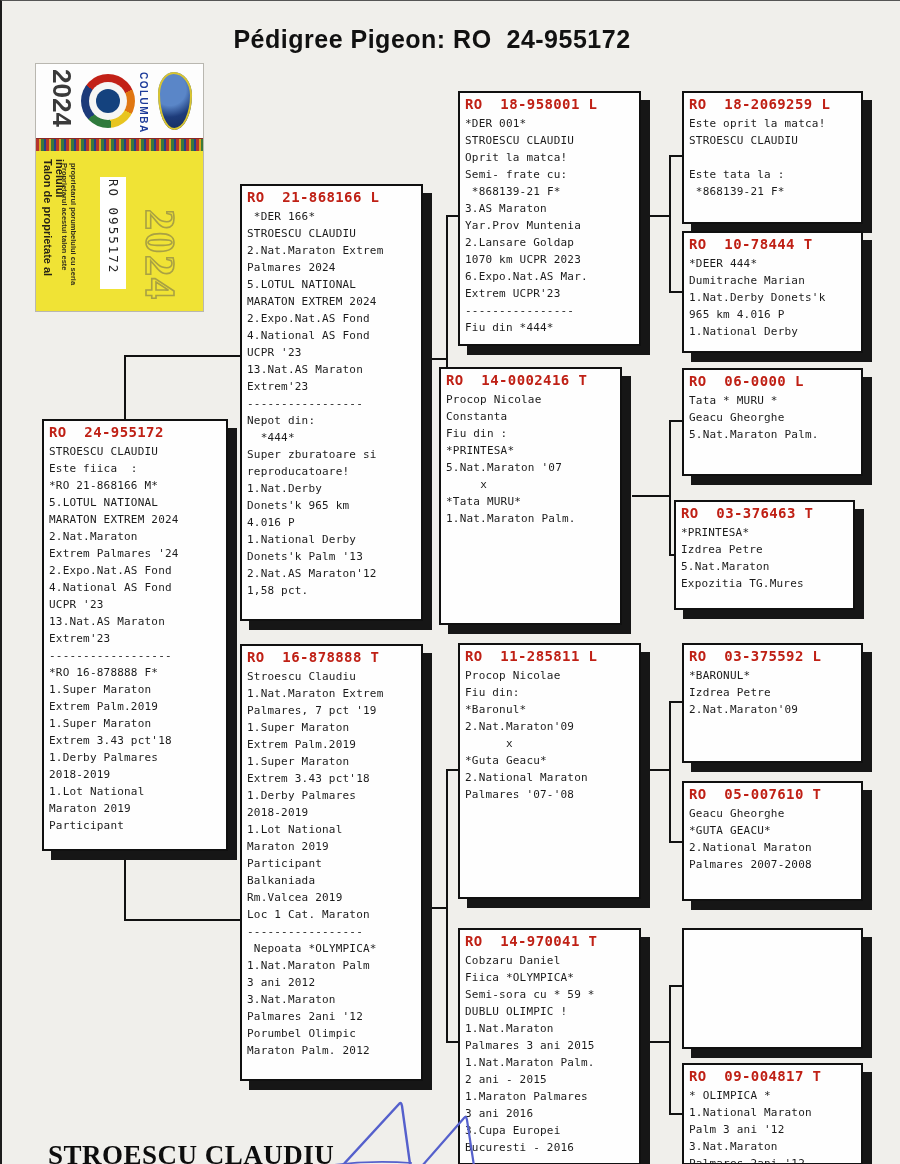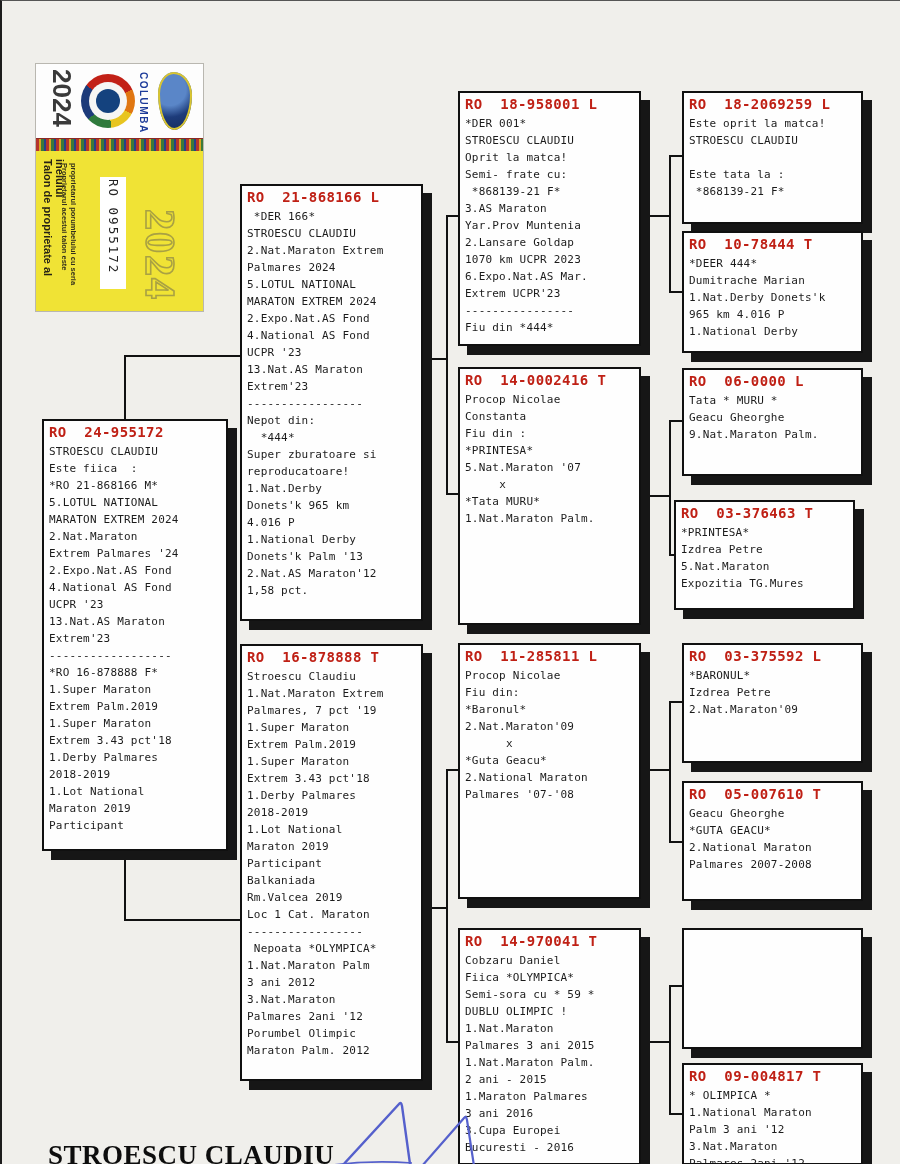--- a/index.html
+++ b/index.html
@@ -91,20 +91,21 @@
     font-family:"Liberation Serif", serif;font-weight:bold;font-size:27px;color:#0d0d0d;
     letter-spacing:.5px;transform:scaleY(1.05);white-space:pre;
   }
   .signature{position:absolute;left:300px;top:1095px;z-index:4;}
 </style>
 </head>
 <body>
 
 <div id="page">
 
+  <div class="page-title">Pédigree Pigeon: RO  24-955172</div>
 
   <div id="stamp">
     <div class="white-sec">
       <div class="stamp-year vtext">2024</div>
       <div class="fci">
         <div class="fci-mid">
           <div class="fci-inner"></div>
         </div>
       </div>
       <div class="columba vtext">COLUMBA</div>
@@ -247,21 +248,21 @@
  *868139-21 F*
 3.AS Maraton
 Yar.Prov Muntenia
 2.Lansare Goldap
 1070 km UCPR 2023
 6.Expo.Nat.AS Mar.
 Extrem UCPR'23
 ----------------
 Fiu din *444*</div>
   </div>
-  <div class="pbox" style="left:456px;top:366px;width:183px;height:258px">
+  <div class="pbox" style="left:437px;top:366px;width:183px;height:258px">
     <div class="hdr">RO  14-0002416 T</div>
     <div class="body">Procop Nicolae
 Constanta
 Fiu din :
 *PRINTESA*
 5.Nat.Maraton '07
      x
 *Tata MURU*
 1.Nat.Maraton Palm.</div>
   </div>
@@ -305,21 +306,21 @@
     <div class="body">*DEER 444*
 Dumitrache Marian
 1.Nat.Derby Donets'k
 965 km 4.016 P
 1.National Derby</div>
   </div>
   <div class="pbox" style="left:680px;top:367px;width:181px;height:108px">
     <div class="hdr">RO  06-0000 L</div>
     <div class="body">Tata * MURU *
 Geacu Gheorghe
-9.Nat.Maraton Palm.</div>
+5.Nat.Maraton Palm.</div>
   </div>
   <div class="pbox" style="left:672px;top:499px;width:181px;height:110px">
     <div class="hdr">RO  03-376463 T</div>
     <div class="body">*PRINTESA*
 Izdrea Petre
 5.Nat.Maraton
 Expozitia TG.Mures</div>
   </div>
   <div class="pbox" style="left:680px;top:642px;width:181px;height:120px">
     <div class="hdr">RO  03-375592 L</div>

